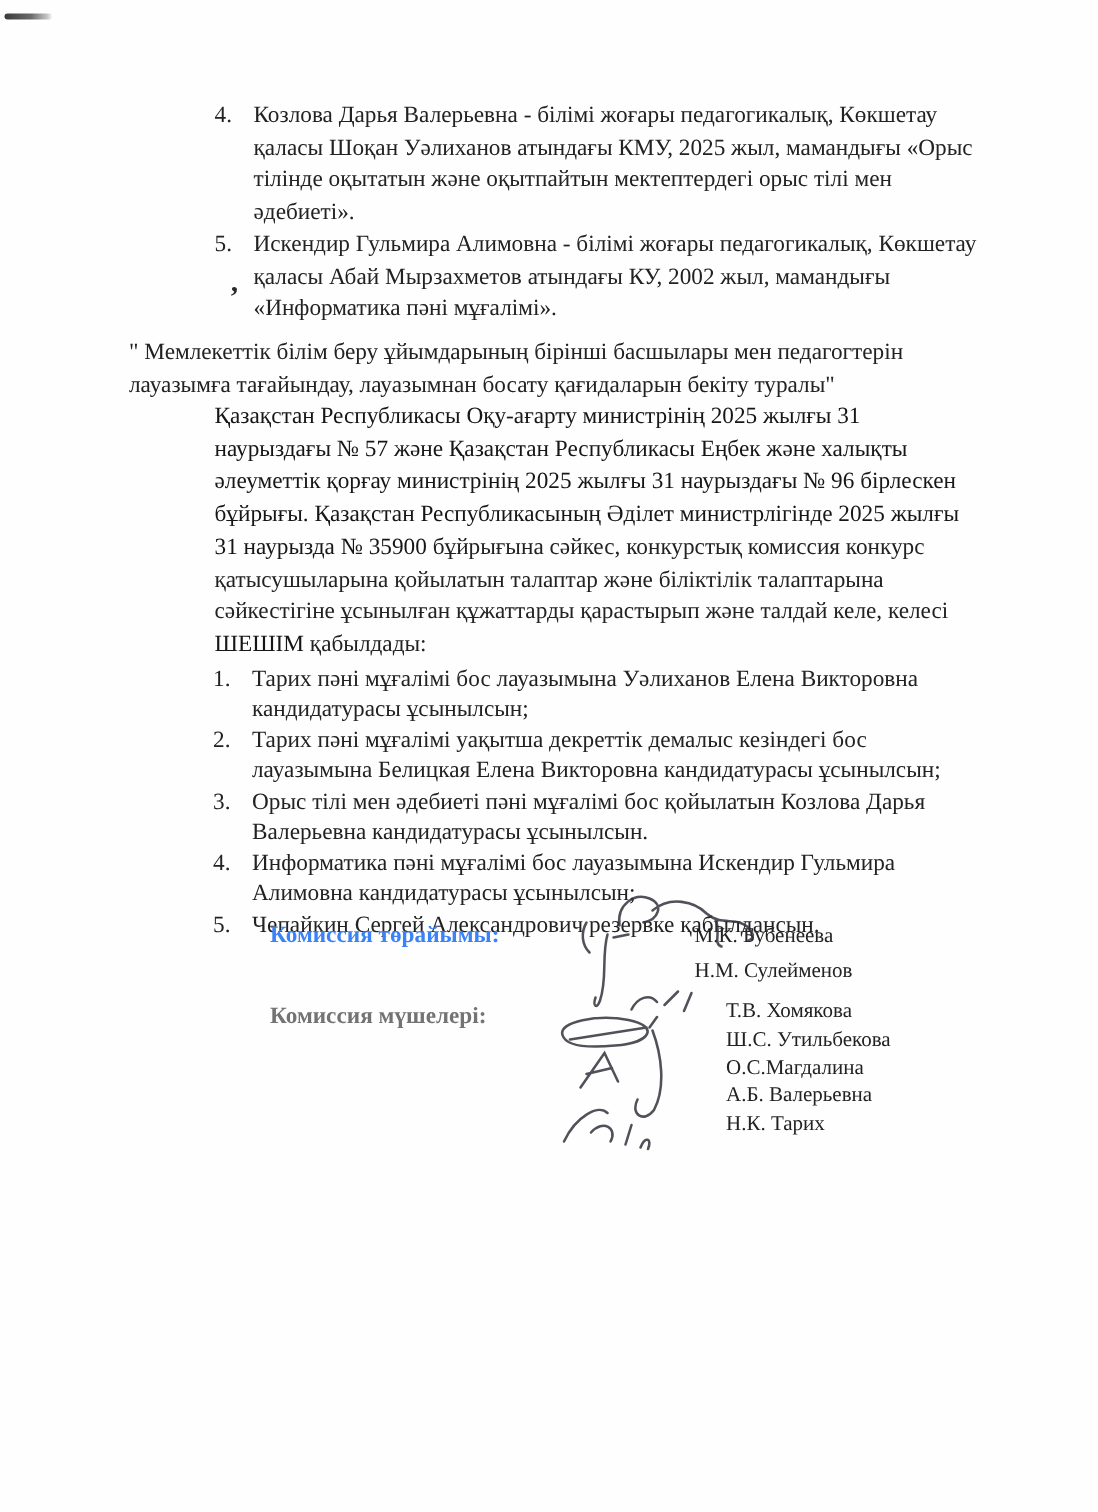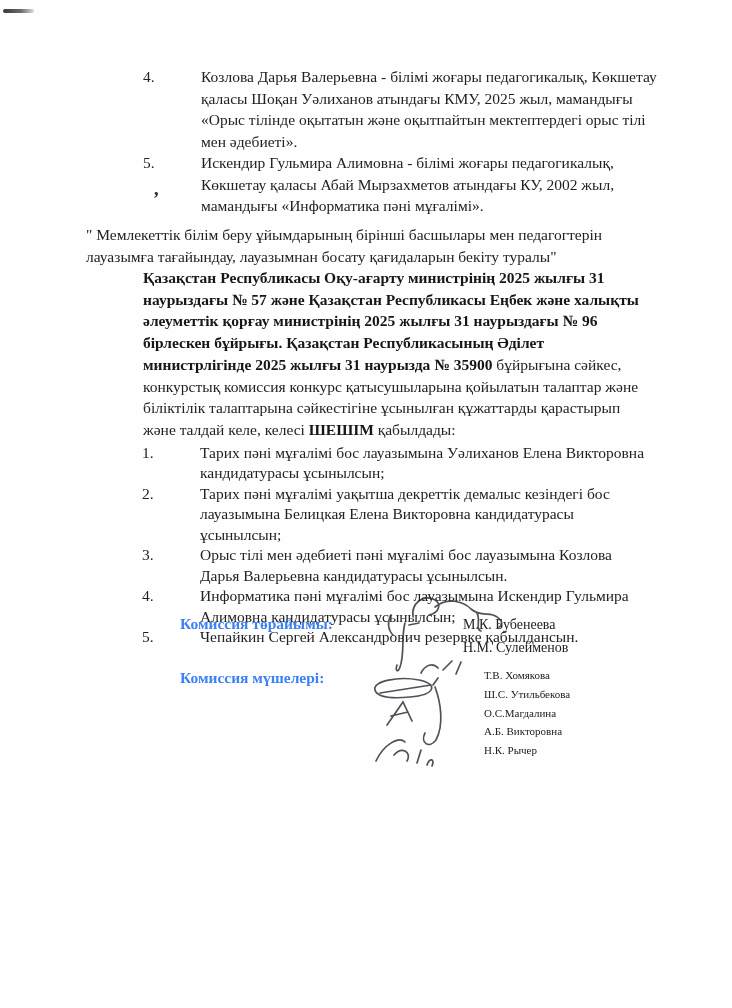--- a/index.html
+++ b/index.html
@@ -13,57 +13,57 @@
     overflow:hidden;
   }
   .scan-streak {
     position:absolute; left:3px; top:9px; width:32px; height:4px;
     background:linear-gradient(to right, #3a3a3a 0%, #6a6a6a 55%, #c9c9c9 90%, transparent 100%);
     border-radius:2px;
   }
   .num-list { font-size:15.5px; line-height:20.5px; }
   .num-row { display:flex; align-items:flex-start; }
   .num-row .num { flex:0 0 26px; }
-  .num-row .txt { flex:1;margin-left:32px; }
+  .num-row .txt { flex:1; }
   .intro-list {
     position:absolute; left:143px; top:66px; width:517px;
     line-height:21.5px;
   }
   .stray-comma {
     position:absolute; left:153px; top:188px;
     font-size:19px; font-weight:bold; color:#2a2a2a;
   }
   .middle-flow { position:absolute; left:0; top:224px; width:732px; }
   .quote-para {
     margin:0 0 0 86px; width:572px;
     font-size:15.5px; line-height:21.5px;
   }
   .decree-para {
     margin:0 0 0 143px; width:503px;
     font-size:15.5px; line-height:21.7px;
   }
-  .decree-bold, .decision-word { font-weight:700; color:#161616; }
+  .decree-bold, .decision-word { font-weight:400; color:#161616; }
   .decisions-list {
     margin-top:2px; margin-left:142px; width:509px;
   }
   .sig-labels {
     position:absolute; left:180px; top:612px;
     font-size:15.5px; font-weight:700; line-height:23px; color:#3b82f6;
   }
   .sig-members-label {
     position:absolute; left:180px; top:669px;
-    font-size:15.5px; font-weight:700; color:#3b82f6;
+    font-size:15.5px; font-weight:700; color:#737373;
   }
   .sig-names-top {
     position:absolute; left:463px; top:613px;
     font-size:14px; line-height:23px;
   }
   .sig-names-members {
     position:absolute; left:484px; top:666px;
-    font-size:11px; line-height:18.8px;
+    font-size:14px; line-height:18.8px;
   }
   .sig-svg { position:absolute; left:355px; top:585px; }
 </style>
 </head>
 <body>
 
 <div class="page">
 
   <div class="scan-streak"></div>
 
@@ -92,21 +92,21 @@
           <span class="txt">Тарих пәні мұғалімі  бос лауазымына Уәлиханов Елена Викторовна кандидатурасы ұсынылсын;</span>
         </div>
 
         <div class="num-row">
           <span class="num">2.</span>
           <span class="txt">Тарих пәні мұғалімі  уақытша декреттік демалыс кезіндегі бос лауазымына Белицкая Елена Викторовна  кандидатурасы ұсынылсын;</span>
         </div>
 
         <div class="num-row">
           <span class="num">3.</span>
-          <span class="txt">Орыс тілі мен әдебиеті пәні мұғалімі  бос лауазымына  Козлова Дарья Валерьевна кандидатурасы ұсынылсын.</span>
+          <span class="txt">Орыс тілі мен әдебиеті пәні мұғалімі  бос қойылатын  Козлова Дарья Валерьевна кандидатурасы ұсынылсын.</span>
         </div>
 
         <div class="num-row">
           <span class="num">4.</span>
           <span class="txt">Информатика пәні мұғалімі  бос лауазымына  Искендир Гульмира Алимовна кандидатурасы ұсынылсын;</span>
         </div>
 
         <div class="num-row">
           <span class="num">5.</span>
           <span class="txt">Чепайкин Сергей Александрович резервке қабылдансын.</span>
@@ -125,23 +125,23 @@
   </div>
 
   <div class="sig-names-members">
 
       <div>Т.В. Хомякова</div>
 
       <div>Ш.С. Утильбекова</div>
 
       <div>О.С.Магдалина</div>
 
-      <div>А.Б. Викторовна</div>
+      <div>А.Б. Валерьевна</div>
 
-      <div>Н.К. Рычер</div>
+      <div>Н.К. Тарих</div>
     </div>
 
   <svg class="sig-svg" width="170" height="190" viewBox="0 0 170 190">
     <g fill="none" stroke="#33333d" stroke-width="1.7" stroke-linecap="round" opacity="0.85">
       <path d="M58,32 C56,18 68,10 78,14 C88,18 84,28 74,30 M80,22 C92,12 108,16 116,24 C124,31 132,28 138,30 C146,33 150,40 144,42 M122,28 C126,36 120,44 126,46"></path>
       <path d="M50,38 C46,52 50,68 45,82 C43,88 40,86 42,80 M36,30 C32,37 33,45 38,50 M54,40 L64,38"></path>
       <path d="M66,88 C70,80 78,77 83,83 M88,85 L97,76 M101,89 L106,77"></path>
       <path d="M20,105 C17,96 44,91 64,95 C84,99 80,110 55,112 C34,114 22,112 20,105 M25,108 L76,100"></path>
       <path d="M32,140 L48,117 L57,136 M36,131 L53,127"></path>
       <path d="M80,102 C86,118 89,140 81,155 C74,164 65,158 70,148 M78,100 L83,93"></path>

